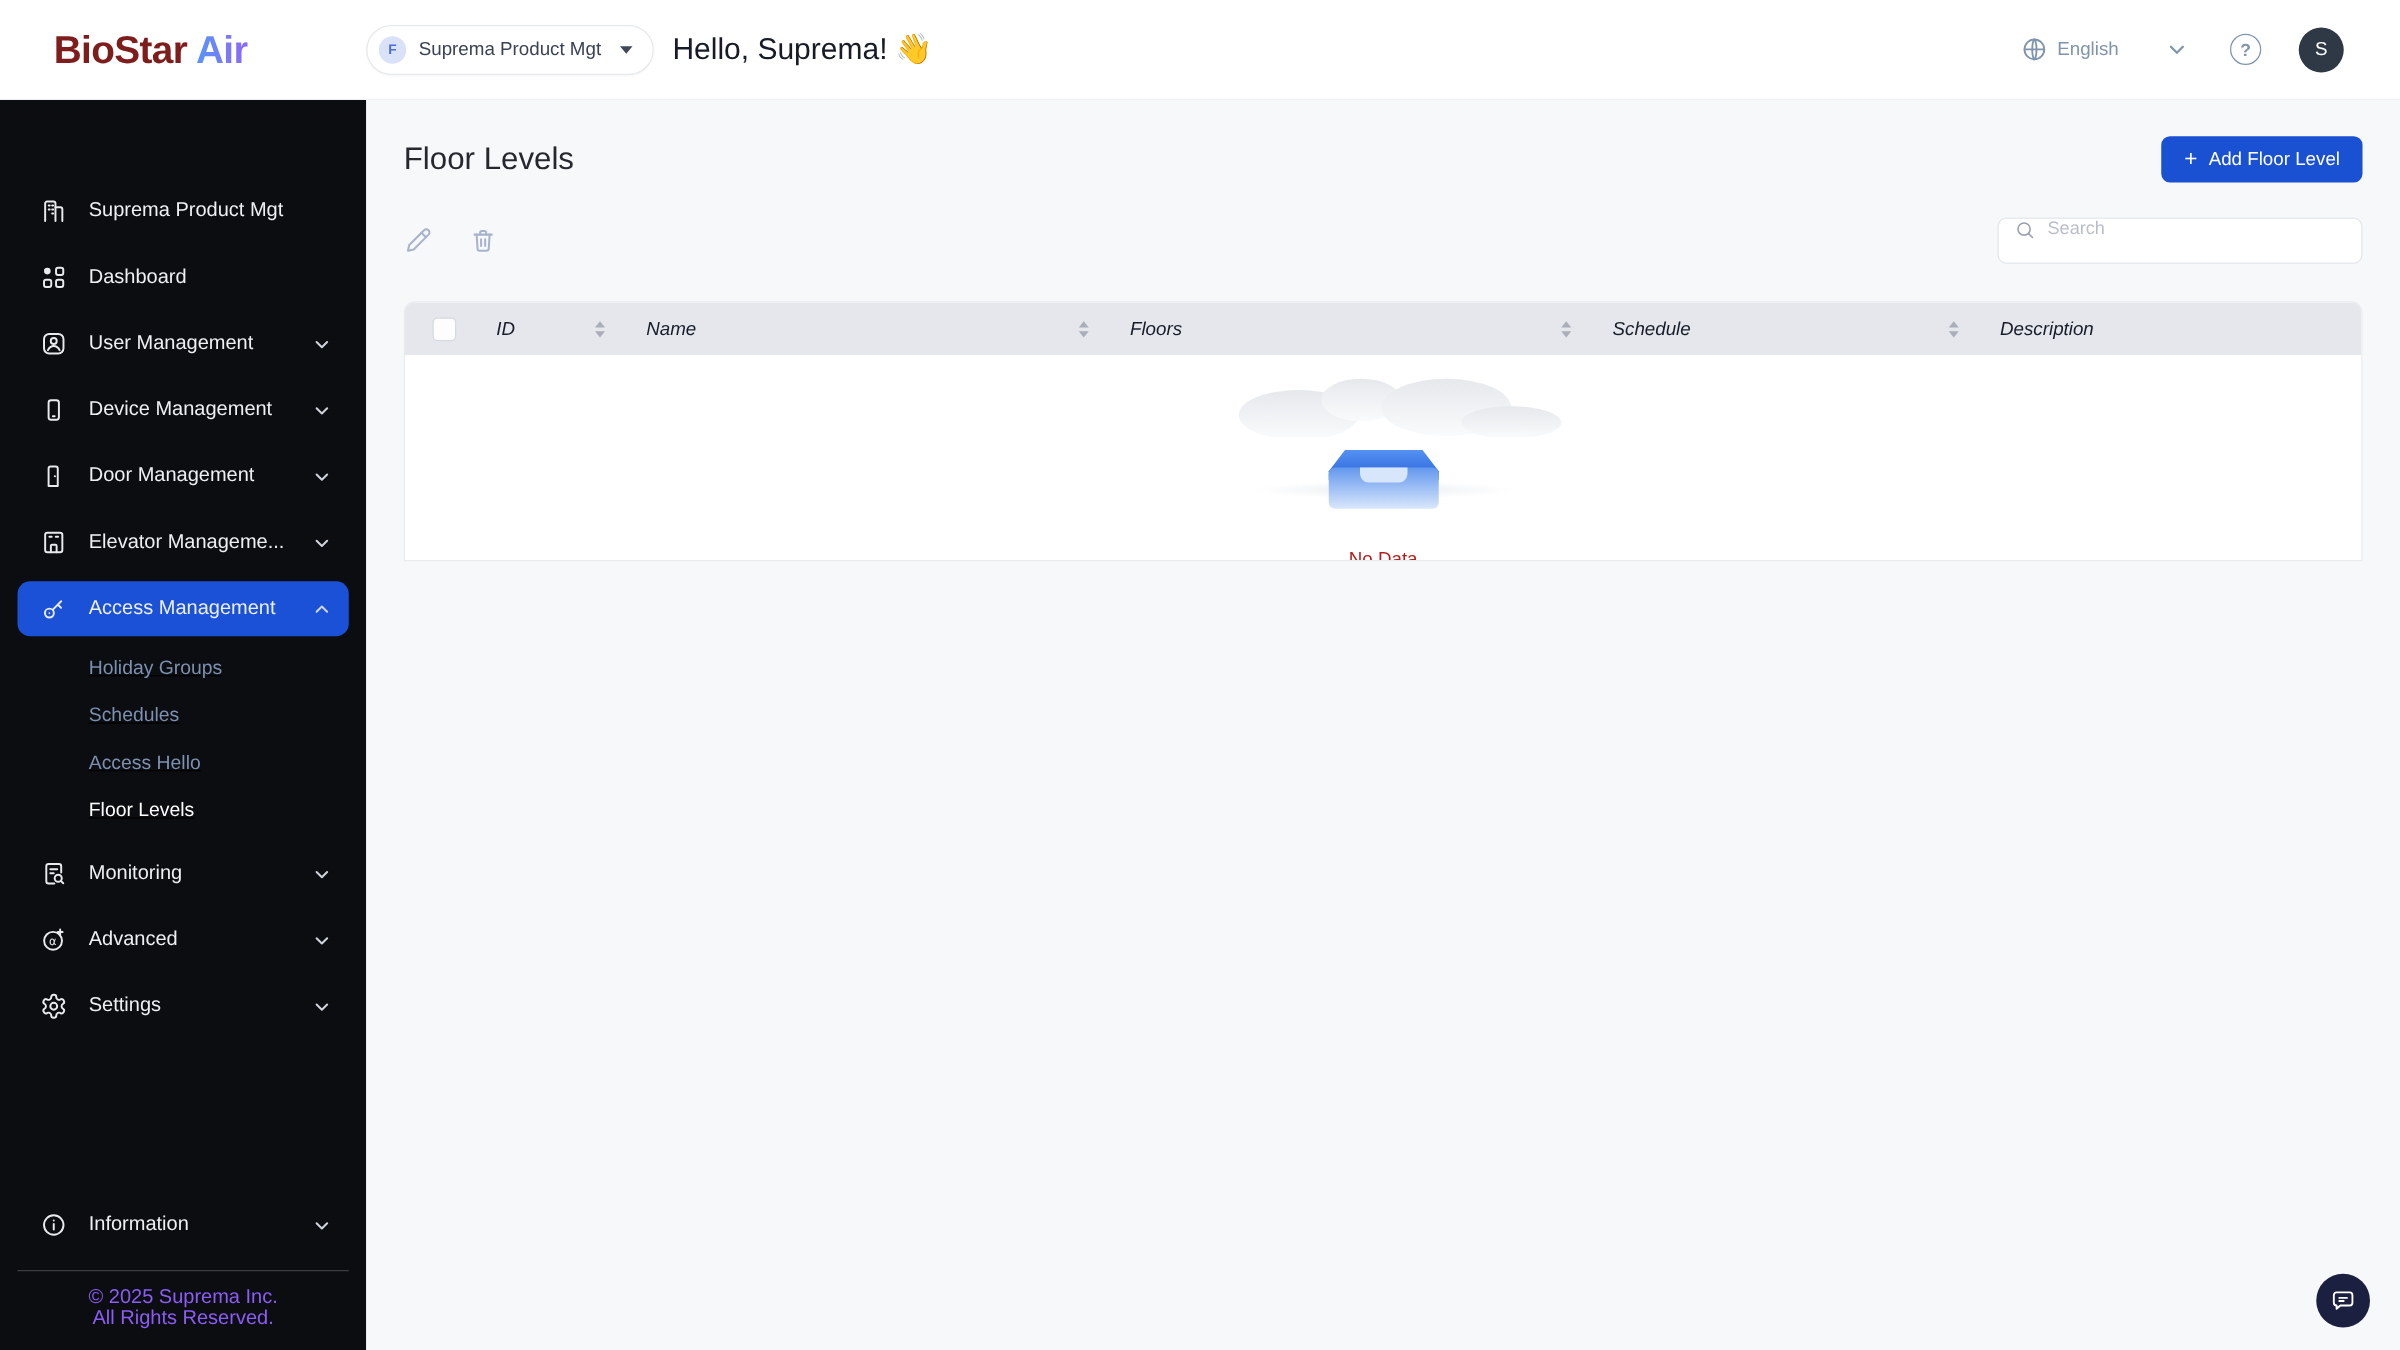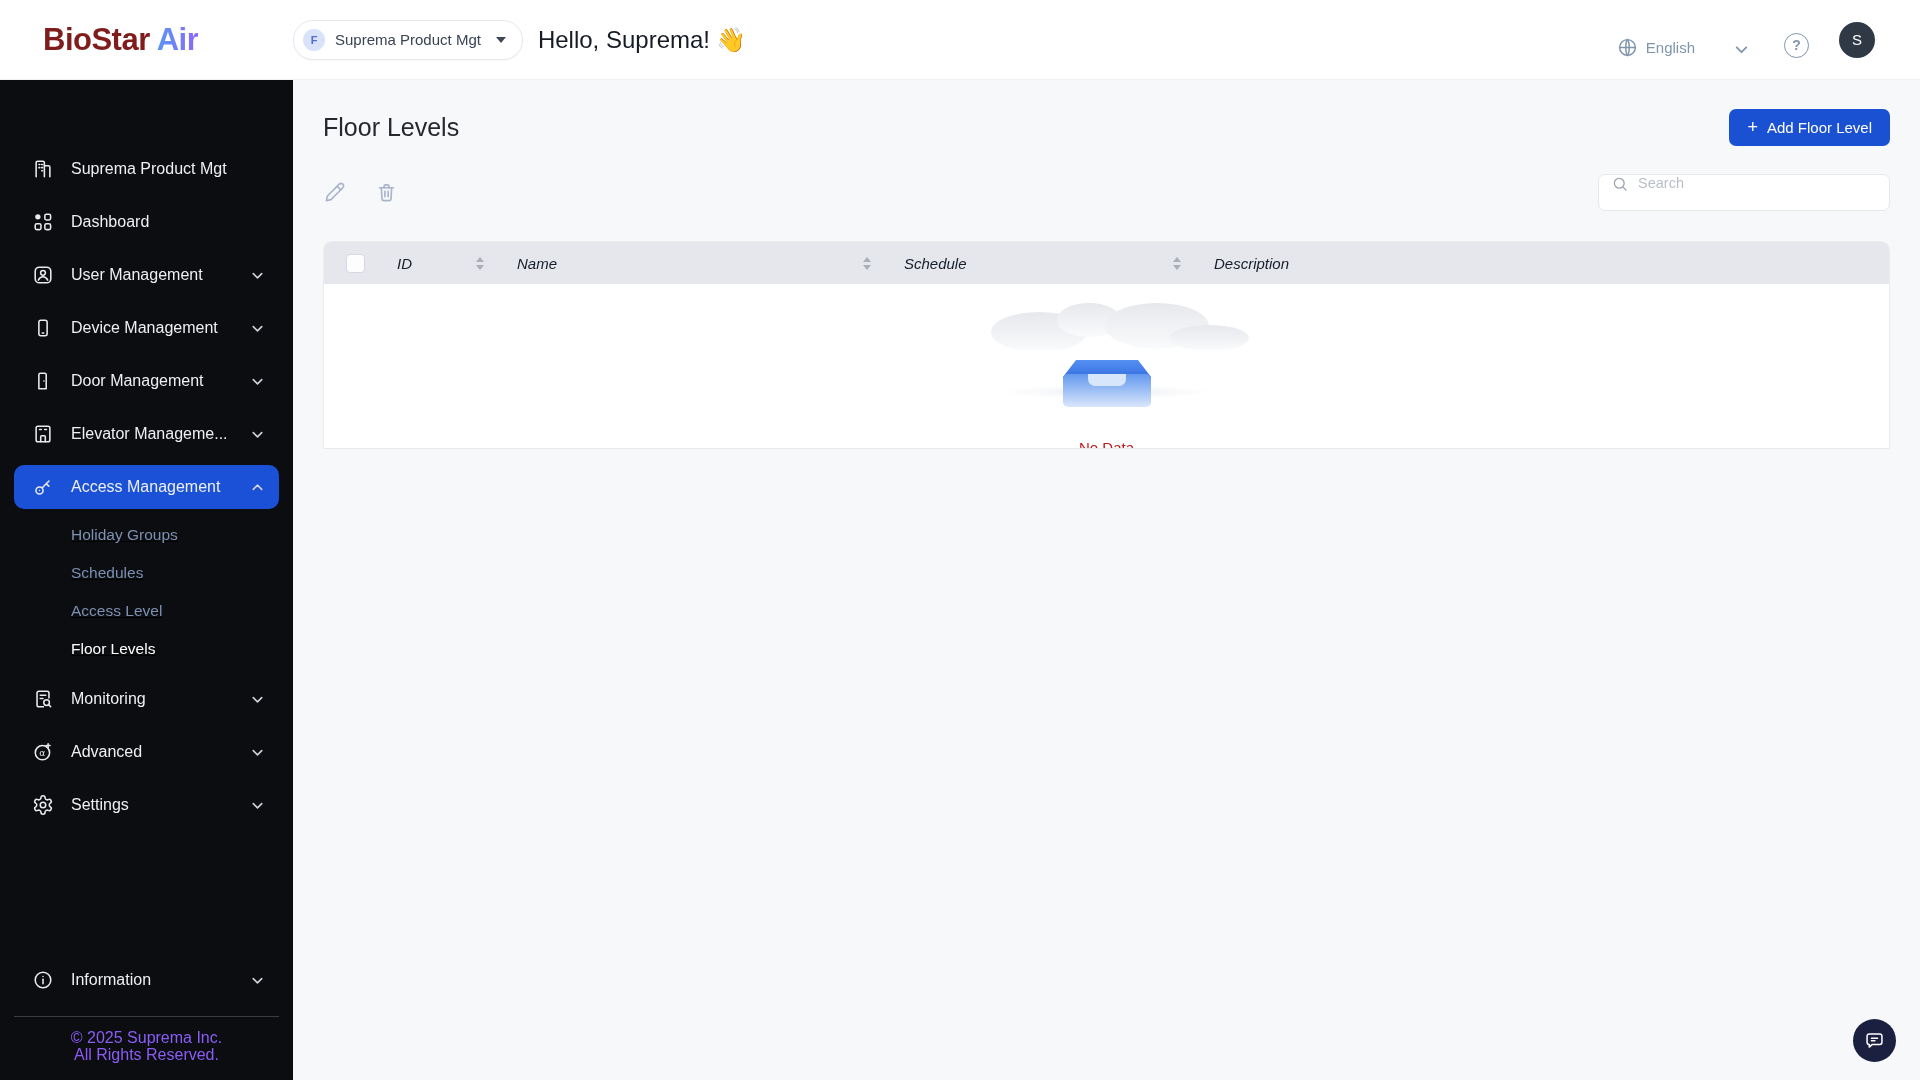--- a/index.html
+++ b/index.html
@@ -15,21 +15,21 @@
   .logo .p2 { background:linear-gradient(90deg,#4f9df7,#8d68f7);
               -webkit-background-clip:text; background-clip:text; color:transparent; }
   .org-pill { display:flex; align-items:center; height:40px; border:1px solid #e7e9ed; border-radius:21px;
               padding:0 16px 0 9px; gap:10px; background:#fff; cursor:pointer; box-shadow:0 1px 2px rgba(16,24,40,.04); }
   .badge-f { width:22px; height:22px; border-radius:50%; background:#d9e2f8; color:#4b6fd6;
              font-size:11px; font-weight:700; display:flex; align-items:center; justify-content:center; }
   .org-label { font-size:15px; color:#3a4354; }
   .caret { width:0; height:0; border-left:5px solid transparent; border-right:5px solid transparent;
            border-top:6px solid #3f4858; margin-left:5px; }
   .greeting { margin-left:15px; font-size:24px; color:#161b26; }
-  .top-right { margin-left:auto; display:flex; align-items:flex-end; margin-right:45px; color:#7f95ad; }
+  .top-right { margin-left:auto; display:flex; align-items:center; margin-right:45px; color:#7f95ad; }
   .lang { display:flex; align-items:center; gap:8px; font-size:15px; cursor:pointer; }
   .chev-head { margin-left:38px; cursor:pointer; display:flex; }
   .help { margin-left:34px; width:25px; height:25px; border:1.7px solid #7f95ad; border-radius:50%;
           display:flex; align-items:center; justify-content:center; font-size:14px; font-weight:700; cursor:pointer; }
   .avatar { margin-left:30px; width:36px; height:36px; border-radius:50%; background:#2e3945; color:#fff;
             font-size:15px; display:flex; align-items:center; justify-content:center; cursor:pointer; }
 
   
   .sidebar { position:absolute; left:0; top:80px; width:293px; height:1000px; background:#0c0d10;
              display:flex; flex-direction:column; padding:67px 0 17px; }
@@ -234,21 +234,21 @@
       <span class="nav-chevron">
           <svg width="15" height="15" viewBox="0 0 16 16">
             <path d="M3.5 10L8 5.5 12.5 10"></path>
           </svg>
         </span>
     </div>
 
     <div class="sub-list">
       <div class="sub-item">Holiday Groups</div>
       <div class="sub-item">Schedules</div>
-      <div class="sub-item">Access Level</div>
+      <div class="sub-item">Access Hello</div>
       <div class="sub-item current">Floor Levels</div>
     </div>
 
     <div class="nav-item">
       <span class="nav-icon">
         <svg width="22" height="22" viewBox="0 0 24 24">
             <path d="M18.5 11V5.5a2 2 0 0 0-2-2h-9a2 2 0 0 0-2 2v13a2 2 0 0 0 2 2h5"></path>
             <path d="M9 8h6M9 11.5h3"></path>
             <circle cx="15.9" cy="15.9" r="3.1"></circle>
             <path d="M18.2 18.2l2.1 2.1"></path>
@@ -361,20 +361,27 @@
       </div>
       <div class="th c1">
         <span class="lbl">ID</span>
         <span class="sort">
             <i class="up"></i>
             <i class="dn"></i>
           </span>
       </div>
       <div class="th c2">
         <span class="lbl">Name</span>
+        <span class="sort">
+            <i class="up"></i>
+            <i class="dn"></i>
+          </span>
+      </div>
+      <div class="th c3">
+        <span class="lbl">Floors</span>
         <span class="sort">
             <i class="up"></i>
             <i class="dn"></i>
           </span>
       </div>
       <div class="th c4">
         <span class="lbl">Schedule</span>
         <span class="sort">
             <i class="up"></i>
             <i class="dn"></i>

